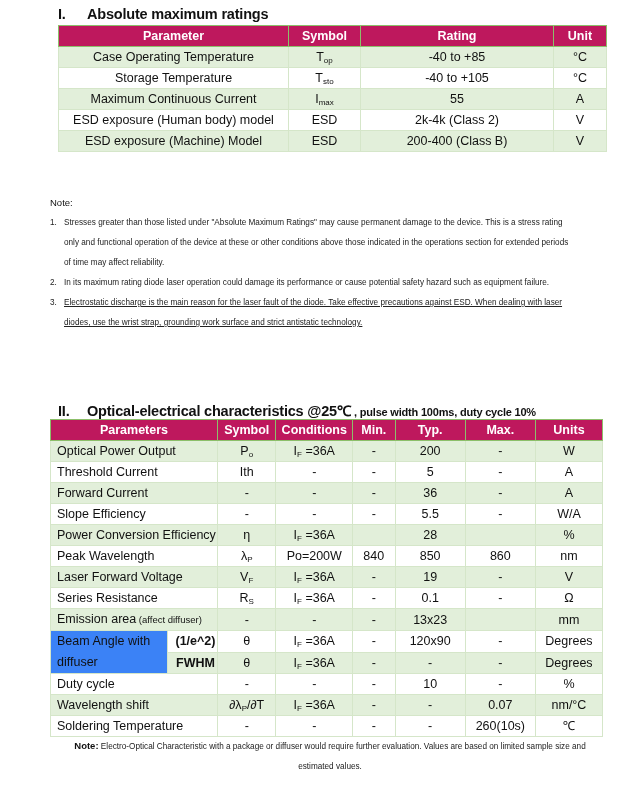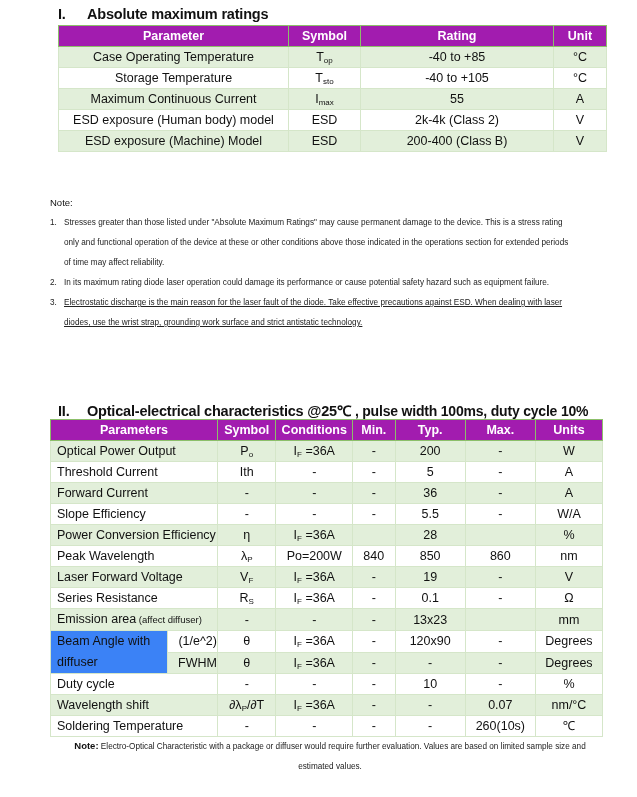--- a/index.html
+++ b/index.html
@@ -5,35 +5,35 @@
   html, body { margin: 0; padding: 0; background: #ffffff; }
   body {
     width: 637px; height: 797px; position: relative; overflow: hidden;
     font-family: "Liberation Sans", sans-serif; color: #111;
   }
   .heading {
     position: absolute; font-weight: bold; font-size: 14.5px; color: #111;
     white-space: nowrap; letter-spacing: -0.2px;
   }
   .heading .num { display: inline-block; width: 29px; }
-  .heading .sub { font-size: 14px; }
+  .heading .sub { font-size: 11px; }
   table { border-collapse: collapse; position: absolute; table-layout: fixed; }
   td, th {
     border: 1px solid #d5e6c9; padding: 0; height: 20px; font-size: 12.5px;
     white-space: nowrap; overflow: hidden; line-height: 20px;
   }
-  th { background: #a21caf; color: #fff; font-weight: bold; text-align: center; border-color: #8cbf6a; }
+  th { background: #be185d; color: #fff; font-weight: bold; text-align: center; border-color: #8cbf6a; }
   tr.g td { background: #e2efda; }
   tr.w td { background: #ffffff; }
   #t1 { left: 58px; top: 25px; width: 548px; }
   #t1 td { text-align: center; }
   #t2 { left: 50px; top: 419px; width: 553px; }
   #t2 td { text-align: center; height: 20px; }
   #t2 td.p { text-align: left; padding-left: 6px; }
-  #t2 td.sp { text-align: right; padding-left: 6px; }
+  #t2 td.sp { text-align: center; padding-left: 6px; font-weight: bold; }
   sub { font-size: 8px; vertical-align: -2px; line-height: 0; }
   .small { font-size: 9.5px; }
   .note-label { position: absolute; left: 50px; font-size: 9.5px; color: #111; }
   .note-item { position: absolute; left: 50px; width: 560px; font-size: 8.2px; line-height: 20px; color: #222; }
   .note-item .n { display: inline-block; width: 14px; }
   .note-item .cont { padding-left: 14px; display: block; }
   .fn-note { position: absolute; left: 50px; width: 560px; font-size: 8.2px; line-height: 20px; color: #222; }
   .fn-note b { font-size: 9.5px; font-weight: bold; color: #111; }
 </style>
 </head>

